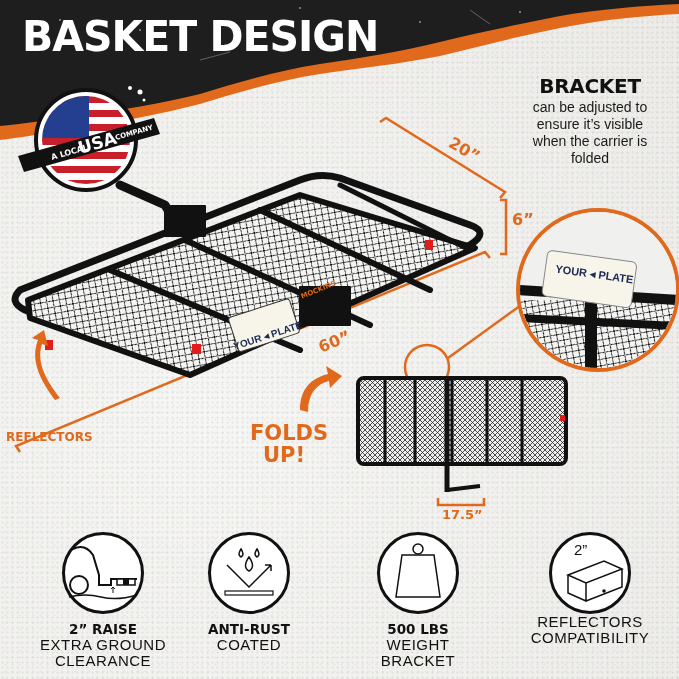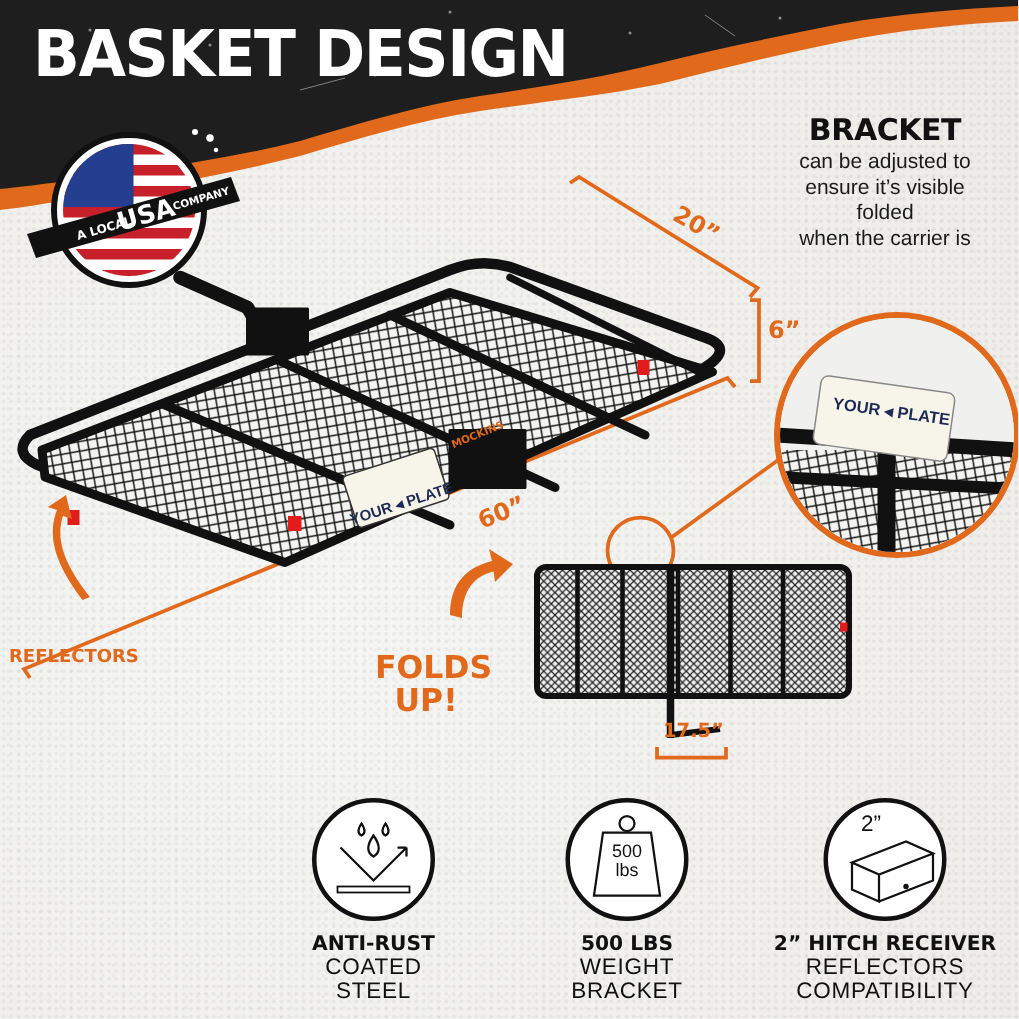--- a/index.html
+++ b/index.html
@@ -142,75 +142,84 @@
         <circle cx="126" cy="14" r="2.5"></circle>
         <circle cx="130" cy="22" r="1.5"></circle>
       </g>
   </svg>
 
   <div class="lp">
     <div class="h">BRACKET</div>
     <div class="d">
       <div>can be adjusted to</div>
       <div>ensure it’s visible</div>
+      <div>when the carrier is</div>
       <div>folded</div>
-      <div>when the carrier is</div>
     </div>
   </div>
 
   <div class="dim" style="left:448px;top:140px;transform:rotate(30deg);">20”</div>
   <div class="dim" style="left:512px;top:210px;">6”</div>
   <div class="dim" style="left:318px;top:332px;transform:rotate(-22deg);">60”</div>
-  <div class="dim" style="left:442px;top:480px;font-size:13px;">17.5”</div>
+  <div class="dim" style="left:442px;top:507px;font-size:13px;">17.5”</div>
 
   <div style="position:absolute;left:232px;top:330px;transform:rotate(-18deg);font-family:'Liberation Sans',sans-serif;font-size:10px;font-weight:700;color:#1c2a55;">YOUR ◂ PLATE</div>
   <div style="position:absolute;left:300px;top:286px;transform:rotate(-22deg);font-family:'DejaVu Sans',sans-serif;font-size:7px;font-weight:900;color:#e0691c;">MOCKINS</div>
   <div style="position:absolute;left:555px;top:268px;transform:rotate(8deg);font-family:'Liberation Sans',sans-serif;font-size:11px;font-weight:700;color:#1c2a55;">YOUR ◂ PLATE</div>
 
   <div class="orange-label" style="left:6px;top:398px;font-size:12px;margin-top:32px;">REFLECTORS</div>
-  <div class="orange-label" style="left:250px;top:434px;font-size:21px;line-height:22px;text-align:center;width:68px;">
+  <div class="orange-label" style="left:250px;top:422px;font-size:21px;line-height:22px;text-align:center;width:68px;">
     <div>FOLDS</div>
     <div>UP!</div>
   </div>
 
+  <div class="feat" style="left:28px;">
+    <div class="icon">
+      <svg width="76" height="76" viewBox="0 0 76 76">
+        <path d="M8,14 Q20,8 28,20 L34,40 L34,50 L46,50 L46,44 L72,44" stroke="#111" stroke-width="2" fill="none"></path>
+        <circle cx="14" cy="50" r="9" stroke="#111" stroke-width="2" fill="#fff"></circle>
+        <rect x="52" y="44" width="18" height="6" stroke="#111" stroke-width="1.5" fill="#fff"></rect>
+        <rect x="58" y="44" width="6" height="6" fill="#111"></rect>
+        <path d="M4,62 Q20,58 36,62 T72,60" stroke="#111" stroke-width="1.5" fill="none"></path>
+        <path d="M48,58 V52 M46,54 L48,52 L50,54" stroke="#111" stroke-width="1" fill="none"></path>
+      </svg>
+    </div>
+    <div class="t1">2” RAISE</div>
+    <div class="t2">EXTRA GROUND</div>
+    <div class="t2">CLEARANCE</div>
+  </div>
 
   <div class="feat" style="left:174px;">
     <div class="icon">
       <svg width="76" height="76" viewBox="0 0 76 76">
         <path d="M30,14 q-4,6 0,8 q4,-2 0,-8Z M46,14 q-4,6 0,8 q4,-2 0,-8Z M38,22 q-7,10 0,14 q7,-4 0,-14Z" stroke="#111" stroke-width="1.5" fill="#fff"></path>
         <path d="M16,30 L38,52 L60,30 M60,30 l-6,0 M60,30 l0,6" stroke="#111" stroke-width="1.5" fill="none"></path>
         <rect x="14" y="56" width="48" height="4" stroke="#111" stroke-width="1.2" fill="#fff"></rect>
       </svg>
     </div>
     <div class="t1">ANTI-RUST</div>
     <div class="t2">COATED</div>
-    <div class="t2">STEEL</div>
   </div>
 
   <div class="feat" style="left:343px;">
     <div class="icon">
       <svg width="76" height="76" viewBox="0 0 76 76">
         <circle cx="38" cy="14" r="5" stroke="#111" stroke-width="1.5" fill="#fff"></circle>
         <path d="M22,20 H54 L60,62 H16 Z" stroke="#111" stroke-width="1.5" fill="#fff"></path>
       </svg>
-      <div style="position:absolute;left:0;top:26px;width:76px;text-align:center;font-family:'Liberation Sans',sans-serif;font-size:12px;line-height:13px;">
-        <div>500</div>
-        <div>lbs</div>
-      </div>
     </div>
     <div class="t1">500 LBS</div>
     <div class="t2">WEIGHT</div>
     <div class="t2">BRACKET</div>
   </div>
 
   <div class="feat" style="left:510px;width:160px;">
     <div class="icon">
       <svg width="76" height="76" viewBox="0 0 76 76">
         <path d="M16,40 L52,26 L70,34 L34,48 Z M16,40 V58 L34,66 V48 M34,66 L70,52 V34" stroke="#111" stroke-width="1.5" fill="#fff"></path>
         <circle cx="52" cy="56" r="1.8" fill="#111"></circle>
       </svg>
       <div style="position:absolute;left:22px;top:6px;font-family:'Liberation Sans',sans-serif;font-size:15px;">2”</div>
     </div>
-    <div class="t1">2” HITCH RECEIVER</div>
     <div class="t2">REFLECTORS</div>
     <div class="t2">COMPATIBILITY</div>
   </div>
 </div>
 
 </body></html>

